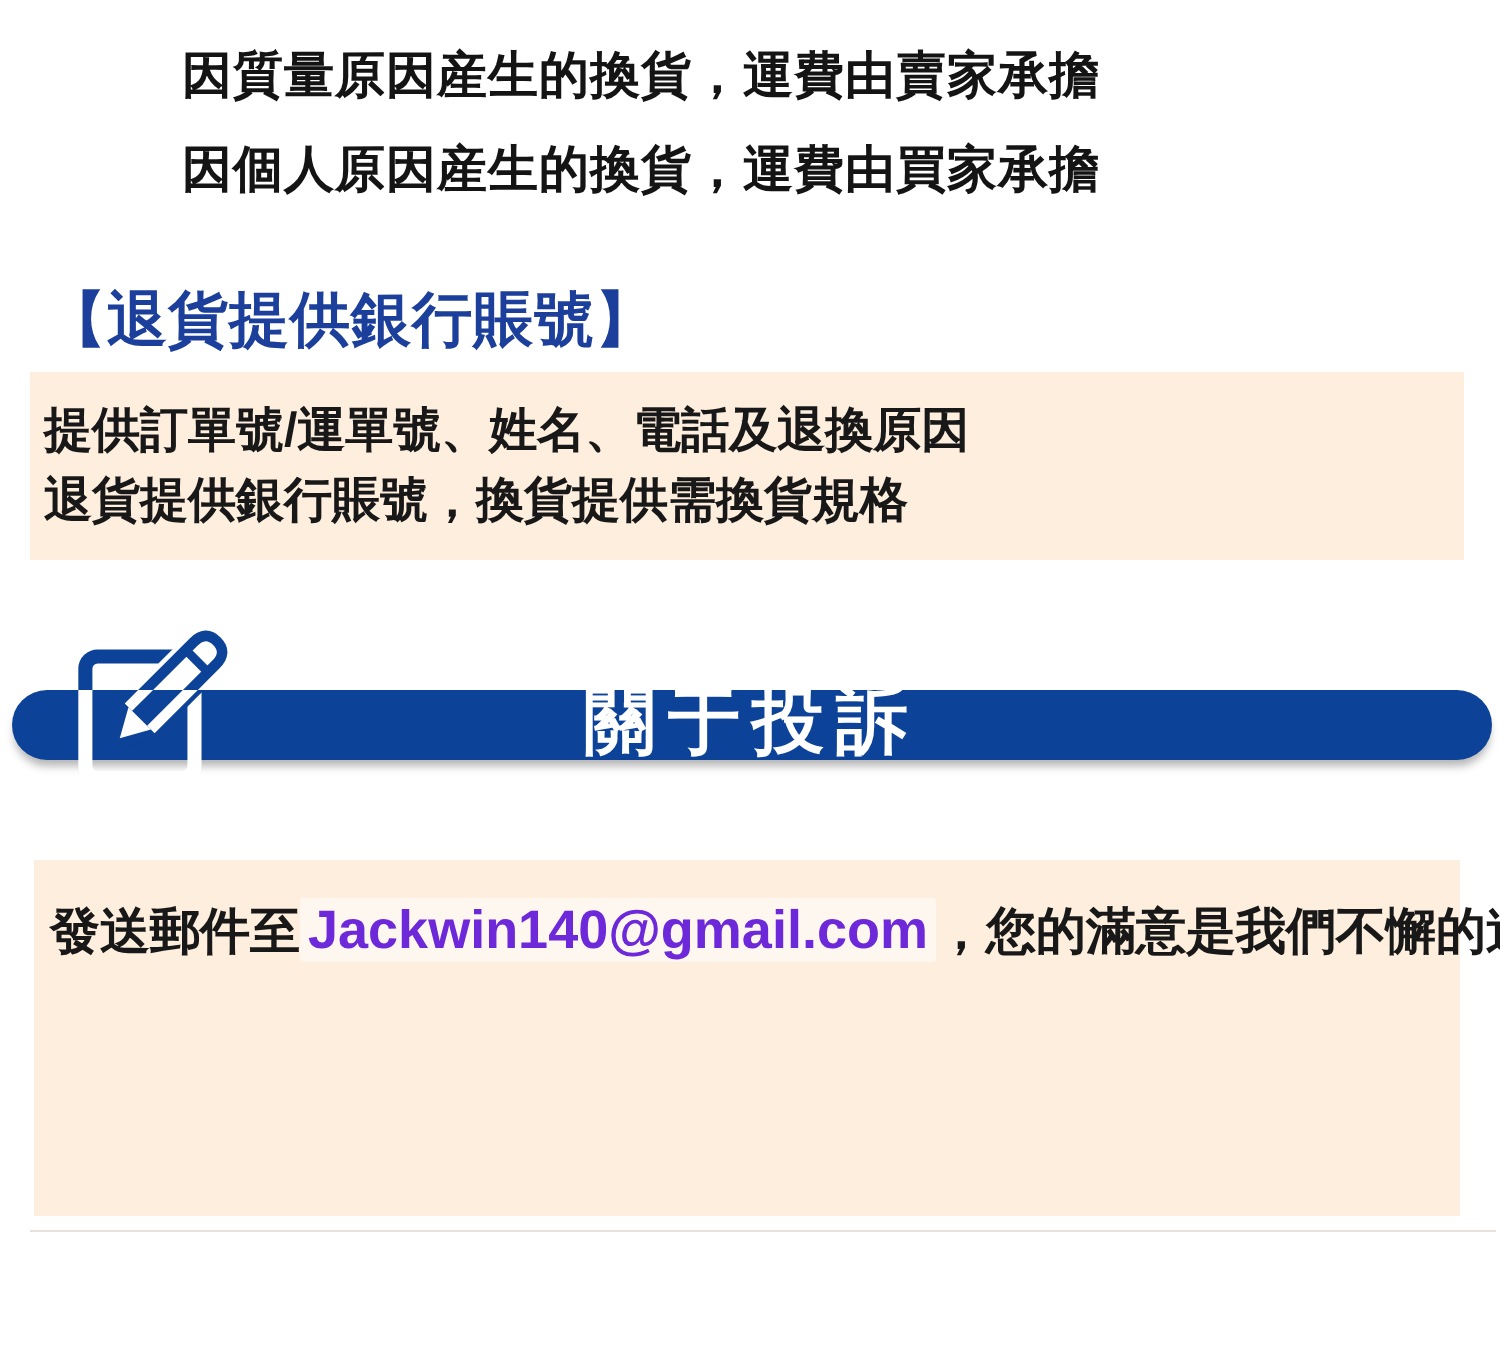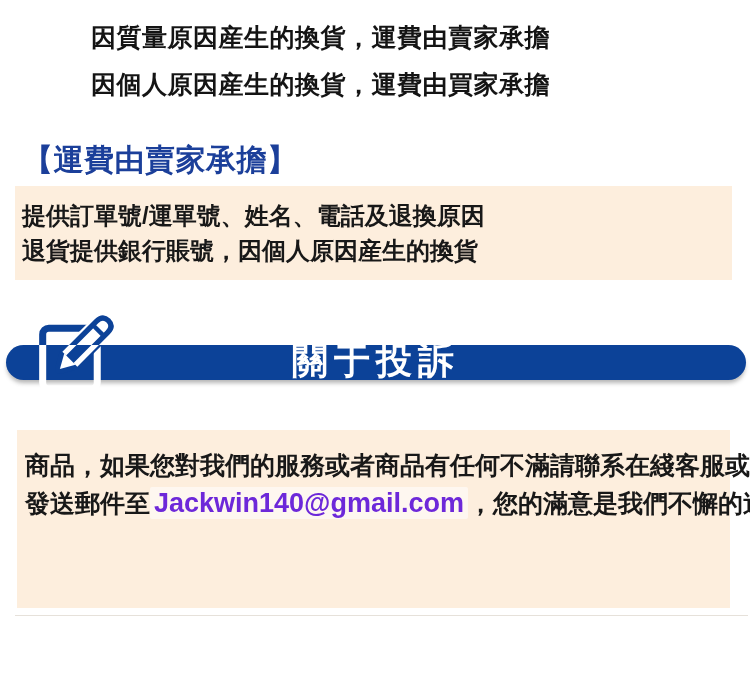--- a/index.html
+++ b/index.html
@@ -65,25 +65,25 @@
     left: 15px; top: 615px; width: 733px; height: 1px;
     background: #e6e1da;
   }
 </style>
 </head>
 <body>
 
 <div class="abs policy-line l1">因質量原因産生的換貨，運費由賣家承擔</div>
 <div class="abs policy-line l2">因個人原因産生的換貨，運費由買家承擔</div>
 
-<div class="abs section-heading">【運費由賣家承擔】</div>
+<div class="abs section-heading">【退貨提供銀行賬號】</div>
 
 <div class="abs panel panel-1">
   <div>提供訂單號/運單號、姓名、電話及退換原因</div>
-  <div>退貨提供銀行賬號，因個人原因産生的換貨</div>
+  <div>退貨提供銀行賬號，換貨提供需換貨規格</div>
 </div>
 
 <div class="abs banner">
   <div class="banner-title">關于投訴</div>
 </div>
 
 <div class="abs icon-wrap">
 
   <svg class="icon-copy-blue" viewBox="0 0 100 100">
     <rect x="11" y="23" width="62" height="69" rx="7" fill="none" stroke="#0c4298" stroke-width="8"></rect>
@@ -100,19 +100,18 @@
     <g transform="translate(56,44) rotate(45)">
       <path d="M -9,20 L -9,-32 Q -9,-42 0,-42 Q 9,-42 9,-32 L 9,20 L 0,36 Z" fill="#0c4298" stroke="#0c4298" stroke-width="11" stroke-linejoin="round"></path>
       <path d="M -9,20 L -9,-32 Q -9,-42 0,-42 Q 9,-42 9,-32 L 9,20" fill="none" stroke="#ffffff" stroke-width="6"></path>
       <line x1="-9" y1="-26" x2="9" y2="-26" stroke="#ffffff" stroke-width="5"></line>
       <path d="M -9,20 L 9,20 L 0,36 Z" fill="#ffffff"></path>
     </g>
   </svg>
 </div>
 
 <div class="abs panel panel-2">
-  <div>商品，如果您對我們的服務或者商品有任何不滿請聯系在綫客服或</div>
   <div>
     <span>發送郵件至</span><span class="email">Jackwin140@gmail.com</span><span>，您的滿意是我們不懈的追求。</span>
   </div>
 </div>
 
 <div class="abs bottom-rule"></div>
 
 </body></html>

